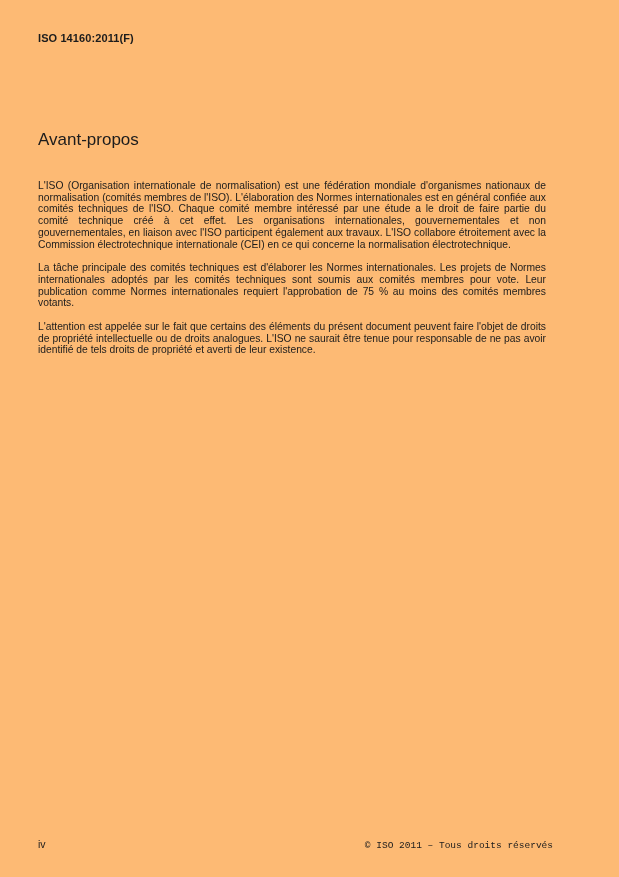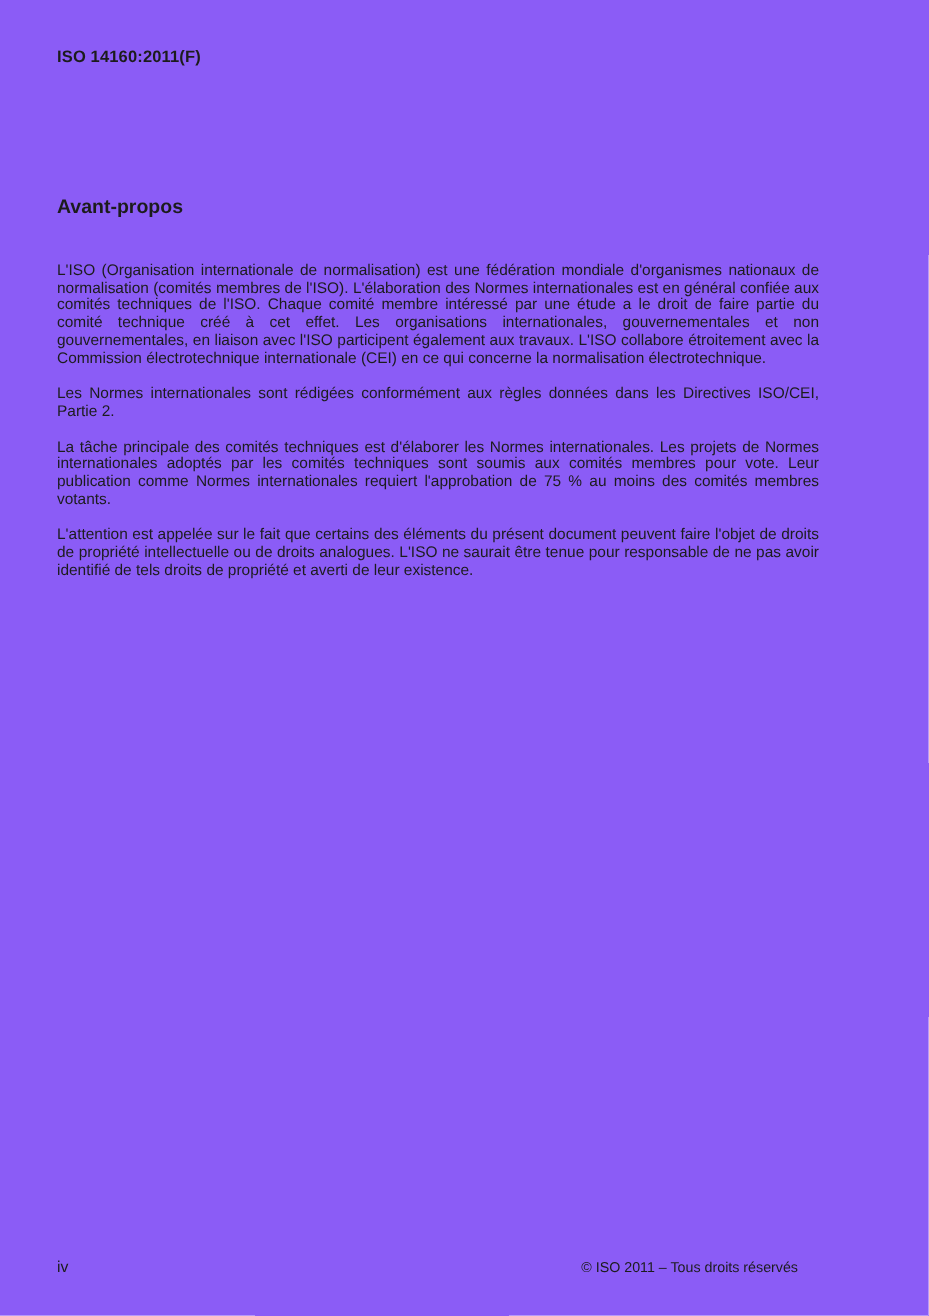--- a/index.html
+++ b/index.html
@@ -9,81 +9,81 @@
     height: 877px;
     background: #ffffff;
     font-family: "Liberation Sans", sans-serif;
     color: #1c1c1c;
     position: relative;
     overflow: hidden;
   }
   .page {
     position: absolute;
     inset: 0;
-    background: #8b5cf6;
+    background: #fdba74;
   }
   .running-header {
     position: absolute;
     top: 32px;
     left: 38px;
     font-size: 11px;
     font-weight: bold;
     letter-spacing: 0.1px;
   }
   .content {
     position: absolute;
     top: 130px;
     left: 38px;
     width: 508px;
   }
   .foreword-title {
-    font-size: 13px;
-    font-weight: bold;
+    font-size: 17px;
+    font-weight: normal;
     margin: 0 0 30px 0;
   }
   .body-para {
     font-size: 10.3px;
     line-height: 11.7px;
     text-align: justify;
     margin: 0 0 12px 0;
   }
   .body-para em {
     font-style: italic;
   }
   .footer {
     position: absolute;
     left: 38px;
-    right: 87px;
+    right: 66px;
     bottom: 26px;
     display: flex;
     justify-content: space-between;
     align-items: baseline;
     text-align: right;
   }
   .page-number {
     font-size: 10.5px;
   }
   .copyright {
     font-size: 9.5px;
+    font-family: Liberation Mono, monospace;
   }
 </style>
 </head>
 <body>
 
 <div class="page">
 
   <div class="running-header">ISO 14160:2011(F)</div>
 
   <div class="content">
 
     <h1 class="foreword-title">Avant-propos</h1>
 
     <p class="body-para">L'ISO (Organisation internationale de normalisation) est une fédération mondiale d'organismes nationaux de normalisation (comités membres de l'ISO). L'élaboration des Normes internationales est en général confiée aux comités techniques de l'ISO. Chaque comité membre intéressé par une étude a le droit de faire partie du comité technique créé à cet effet. Les organisations internationales, gouvernementales et non gouvernementales, en liaison avec l'ISO participent également aux travaux. L'ISO collabore étroitement avec la Commission électrotechnique internationale (CEI) en ce qui concerne la normalisation électrotechnique.</p>
 
-    <p class="body-para">Les Normes internationales sont rédigées conformément aux règles données dans les Directives ISO/CEI, Partie 2.</p>
 
     <p class="body-para">La tâche principale des comités techniques est d'élaborer les Normes internationales. Les projets de Normes internationales adoptés par les comités techniques sont soumis aux comités membres pour vote. Leur publication comme Normes internationales requiert l'approbation de 75 % au moins des comités membres votants.</p>
 
     <p class="body-para">L'attention est appelée sur le fait que certains des éléments du présent document peuvent faire l'objet de droits de propriété intellectuelle ou de droits analogues. L'ISO ne saurait être tenue pour responsable de ne pas avoir identifié de tels droits de propriété et averti de leur existence.</p>
 
 
 
   </div>
 
   <div class="footer">

